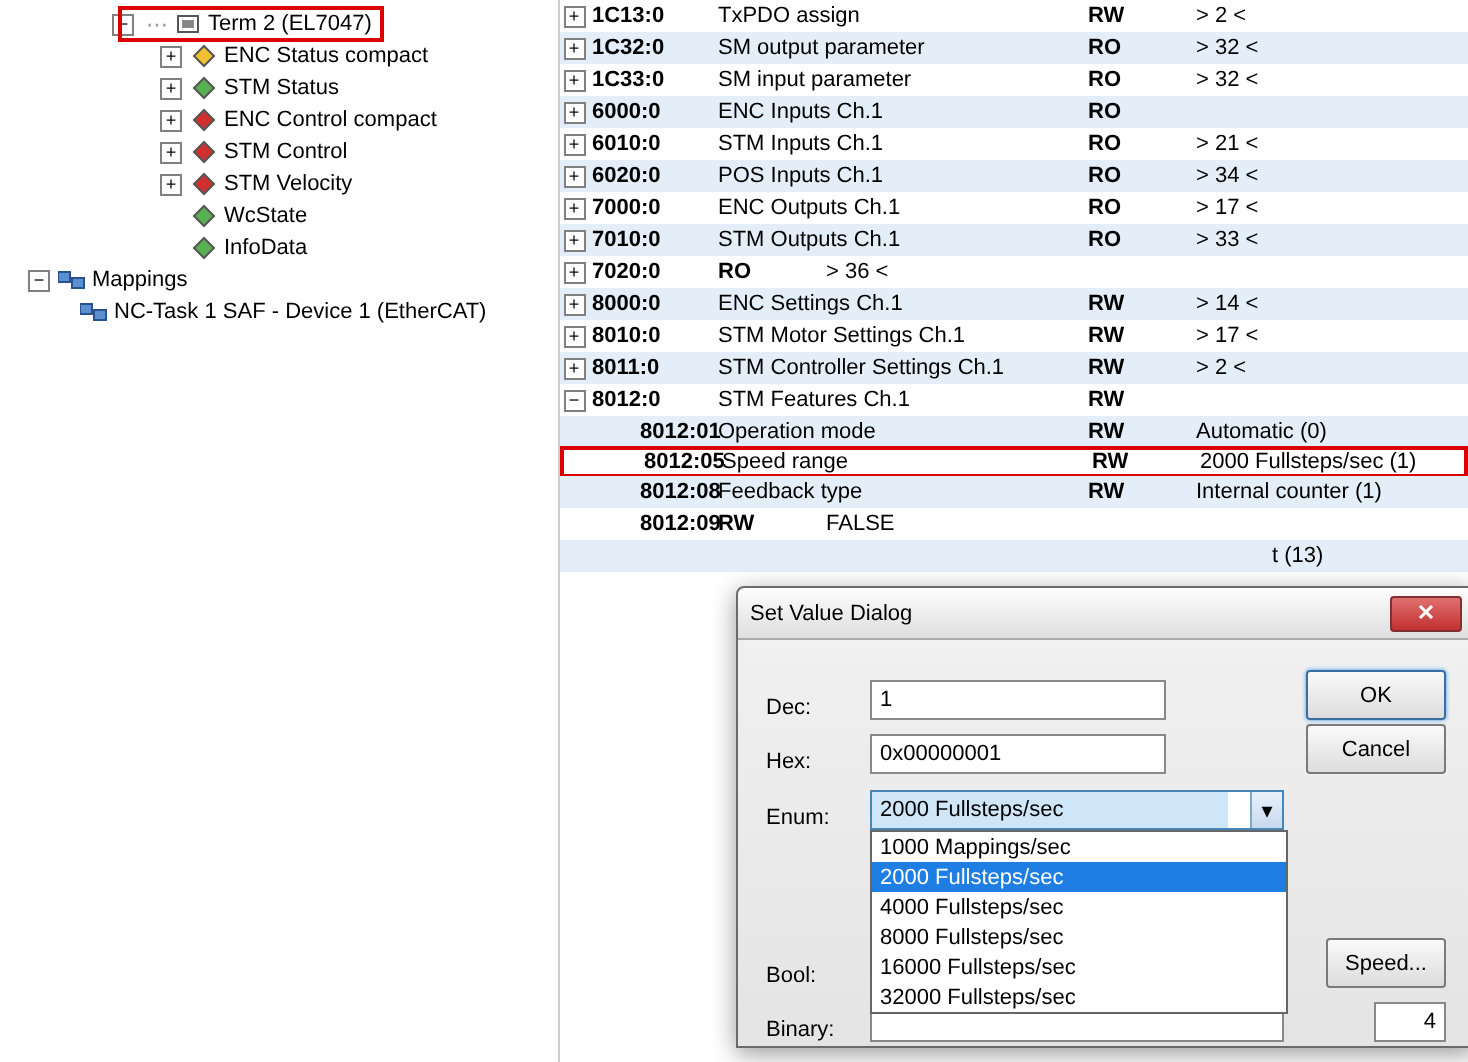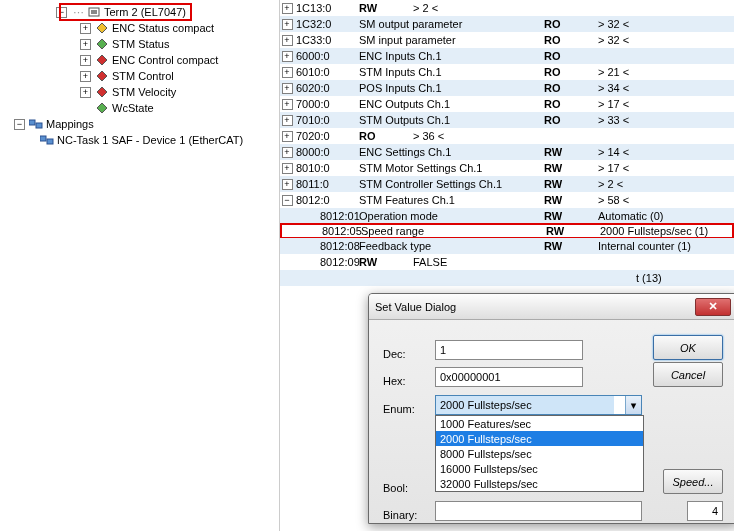--- a/index.html
+++ b/index.html
@@ -12,37 +12,37 @@
   .tree-node .label { white-space:nowrap; }
   .tree-node .dots { letter-spacing:1px; color:#999; margin:0 2px; }
   .icon { width:14px; height:14px; margin-right:3px; display:inline-flex; align-items:center; justify-content:center; }
   .icon svg { display:block; }
   .highlight-box { position:absolute; border:2px solid #d00; pointer-events:none; }
   .table-panel { flex:1; overflow:hidden; position:relative; }
   .table-row { display:flex; align-items:center; height:16px; }
   .table-row.alt { background:#e3eef8; }
   .table-row .exp { width:14px; display:flex; align-items:center; justify-content:center; }
   .table-row .exp .box { width:11px; height:11px; border:1px solid #808080; display:flex; align-items:center; justify-content:center; font-size:9px; background:#fff; cursor:pointer; }
-  .col-idx { width:65px; padding-left:2px; }
+  .col-idx { width:65px; padding-left:2px;font-weight:bold; }
   .col-name { width:185px; }
   .col-flag { width:54px;font-weight:bold; }
   .col-val { flex:1; }
   .indent1 .col-idx { padding-left:26px; }
   .row-highlight { border:2px solid #d00; margin:-1px 0; }
   .dialog { position:absolute; left:334px; top:293px; width:370px; height:231px; background:linear-gradient(#f2f2f2,#e4e4e4); border:1px solid #6a6a6a; border-radius:4px 4px 0 0; box-shadow:0 3px 12px rgba(0,0,0,0.4);margin-left:34px; }
   .dlg-title { height:26px; background:linear-gradient(#fdfdfd,#dedede); display:flex; align-items:center; padding:0 6px; border-bottom:1px solid #aaa; border-radius:4px 4px 0 0; }
   .dlg-title .txt { flex:1; }
   .dlg-close { width:36px; height:18px; background:linear-gradient(#e07070,#c23030); border:1px solid #803030; border-radius:2px; display:flex; align-items:center; justify-content:center; color:#fff; font-weight:bold; cursor:pointer; }
   .dlg-body { padding:16px 14px 6px 14px; }
   .dlg-row { display:flex; align-items:flex-end; height:24px; margin-bottom:3px; }
   .dlg-lbl { width:52px; }
   .dlg-input { height:20px; border:1px solid #888; background:#fff; padding:0 4px; display:flex; align-items:center; }
   .dlg-input.dec { width:148px; }
   .dlg-input.hex { width:148px; }
-  .dlg-btn { width:70px; height:25px; border:1px solid #7a7a7a; background:linear-gradient(#fafafa,#dcdcdc); border-radius:2px; display:flex; align-items:center; justify-content:center; cursor:pointer;font-style:italic; }
+  .dlg-btn { width:70px; height:25px; border:1px solid #7a7a7a; background:linear-gradient(#fafafa,#dcdcdc); border-radius:2px; display:flex; align-items:center; justify-content:center; cursor:pointer; }
   .dlg-btn.primary { border:1px solid #3a6ea5; box-shadow:0 0 2px #3a9bea; }
   .combo { position:relative; width:207px; height:20px; border:1px solid #4985b7; background:#fff; display:flex; align-items:center; cursor:pointer;gap:11px; }
   .combo .cval { flex:1; padding:0 4px; background:#cfe5f8; height:100%; display:flex; align-items:center; }
   .combo .carrow { width:16px; height:18px; background:linear-gradient(#e8f1fa,#c8daf0); border-left:1px solid #7aa7cc; display:flex; align-items:center; justify-content:center; }
   .dropdown { position:absolute; top:19px; left:-1px; width:209px; background:#fff; border:1px solid #666; z-index:10; }
   .dropdown .opt { height:15px; padding:0 4px; display:flex; align-items:center; cursor:pointer; }
   .dropdown .opt.sel { background:#1e7ee4; color:#fff; }
   .radio-grp { display:flex; gap:1px; align-items:center; }
   .radio-grp label { display:flex; align-items:center; gap:3px; margin-right:8px; cursor:pointer; }
   input[type=radio] { margin:0; }
@@ -115,20 +115,29 @@
         </div>
         <div class="tree-node" style="margin-left: 74px;">
           <span class="expander blank"></span>
           <span class="icon">
             <svg width="12" height="12">
               <polygon points="6,1 11,6 6,11 1,6" fill="#58b050" stroke="#555"></polygon>
             </svg>
           </span>
           <span class="label">WcState</span>
         </div>
+        <div class="tree-node" style="margin-left: 74px;">
+          <span class="expander blank"></span>
+          <span class="icon">
+            <svg width="12" height="12">
+              <polygon points="6,1 11,6 6,11 1,6" fill="#58b050" stroke="#555"></polygon>
+            </svg>
+          </span>
+          <span class="label">InfoData</span>
+        </div>
       </div>
 
     <div class="tree-node" style="margin-left:8px">
       <span class="expander">−</span>
       <span class="icon">
           <svg width="14" height="12">
             <rect x="0" y="2" width="6" height="5" fill="#5a90d0" stroke="#2a5090"></rect>
             <rect x="7" y="5" width="6" height="5" fill="#5a90d0" stroke="#2a5090"></rect>
           </svg>
         </span>
@@ -145,20 +154,21 @@
     </div>
   </div>
 
   <div class="table-panel">
     <div id="main-rows">
         <div class="table-row">
           <span class="exp">
             <span class="box">+</span>
           </span>
           <span class="col-idx">1C13:0</span>
+          <span class="col-name">TxPDO assign</span>
           <span class="col-flag">RW</span>
           <span class="col-val">&gt; 2 &lt;</span>
         </div>
         <div class="table-row alt">
           <span class="exp">
             <span class="box">+</span>
           </span>
           <span class="col-idx">1C32:0</span>
           <span class="col-name">SM output parameter</span>
           <span class="col-flag">RO</span>
@@ -252,21 +262,20 @@
           <span class="col-flag">RW</span>
           <span class="col-val">&gt; 2 &lt;</span>
         </div>
         <div class="table-row">
           <span class="exp">
             <span class="box">−</span>
           </span>
           <span class="col-idx">8012:0</span>
           <span class="col-name">STM Features Ch.1</span>
           <span class="col-flag">RW</span>
-          <span class="col-val">&gt; 58 &lt;</span>
         </div>
       </div>
     <div id="sub-rows">
         <div class="table-row indent1 alt">
           <span class="exp"></span>
           <span class="col-idx">8012:01</span>
           <span class="col-name">Operation mode</span>
           <span class="col-flag">RW</span>
           <span class="col-val">Automatic (0)</span>
         </div>
@@ -322,22 +331,23 @@
         </span>
       <span style="flex:1"></span>
       <span class="dlg-btn">Cancel</span>
     </div>
     <div class="dlg-row" style="margin-top:4px">
       <span class="dlg-lbl">Enum:</span>
       <div class="combo">
         <span class="cval">2000 Fullsteps/sec</span>
         <span class="carrow">▾</span>
         <div class="dropdown" id="enum-drop">
-            <div class="opt">1000 Features/sec</div>
+            <div class="opt">1000 Mappings/sec</div>
             <div class="opt sel">2000 Fullsteps/sec</div>
+            <div class="opt">4000 Fullsteps/sec</div>
             <div class="opt">8000 Fullsteps/sec</div>
             <div class="opt">16000 Fullsteps/sec</div>
             <div class="opt">32000 Fullsteps/sec</div>
           </div>
       </div>
     </div>
     <div class="dlg-row" style="margin-top:55px">
       <span class="dlg-lbl">Bool:</span>
       <span style="flex:1"></span>
       <span class="dlg-btn" style="width:60px">Speed...</span>

